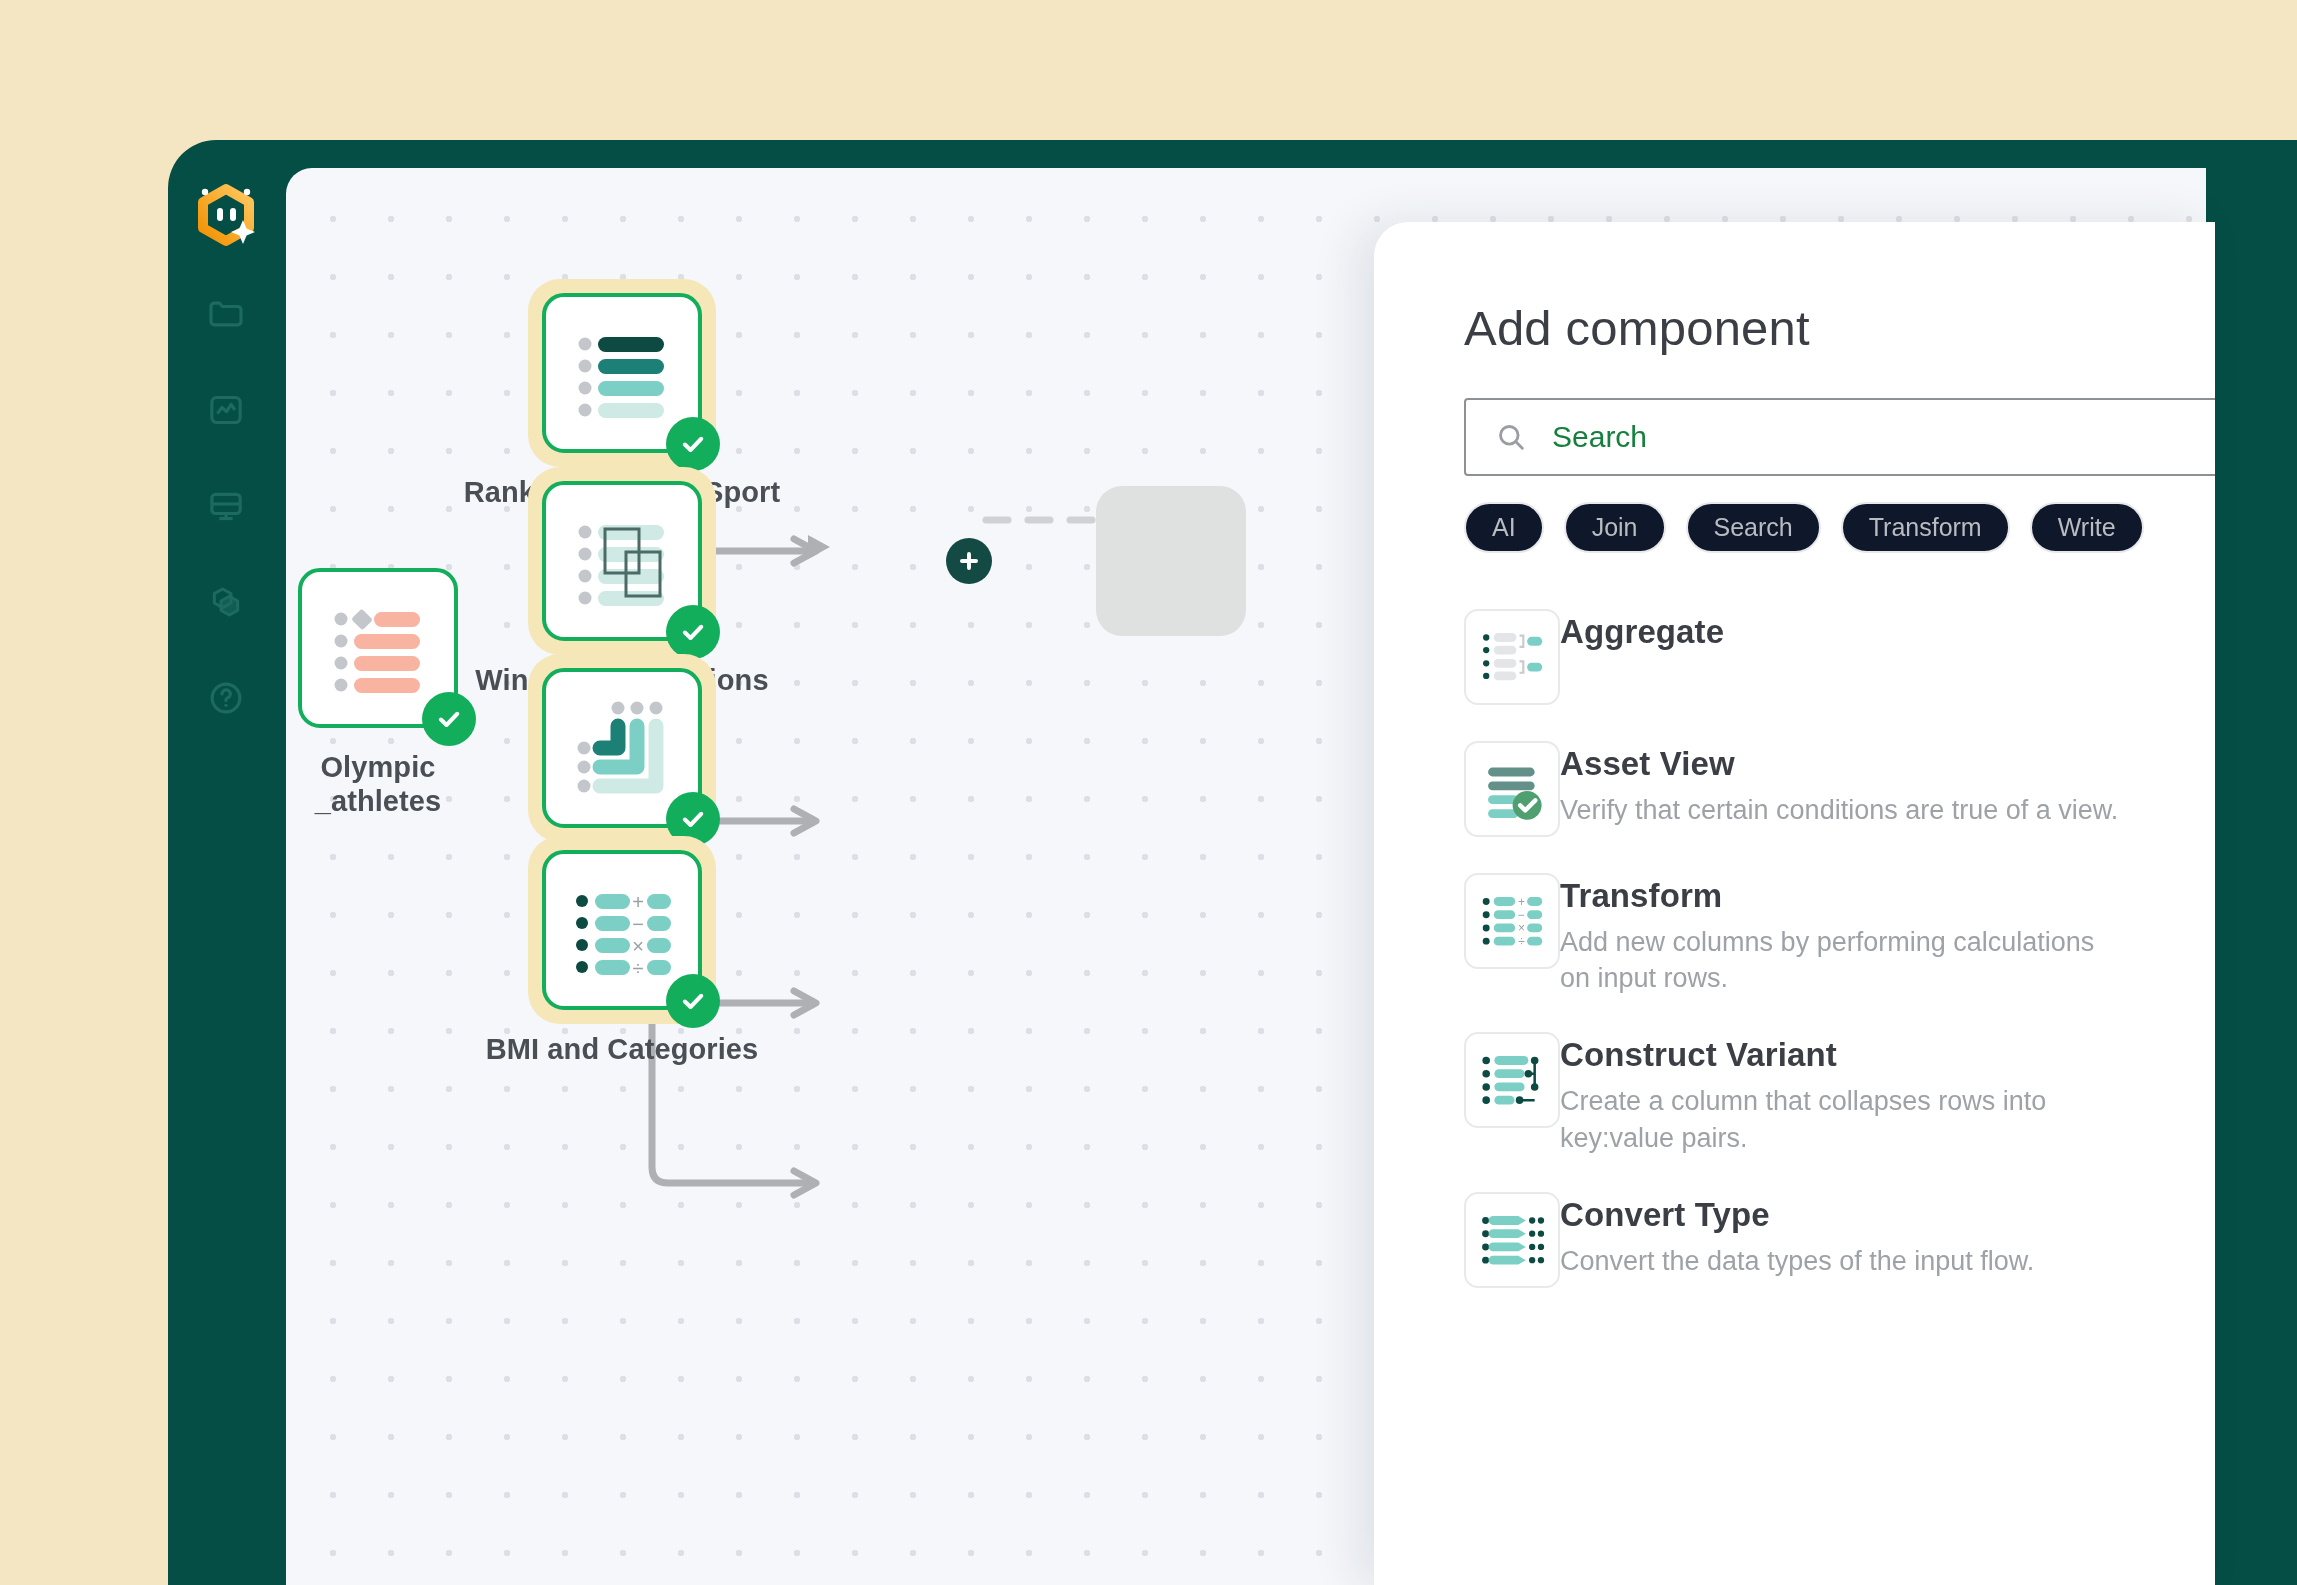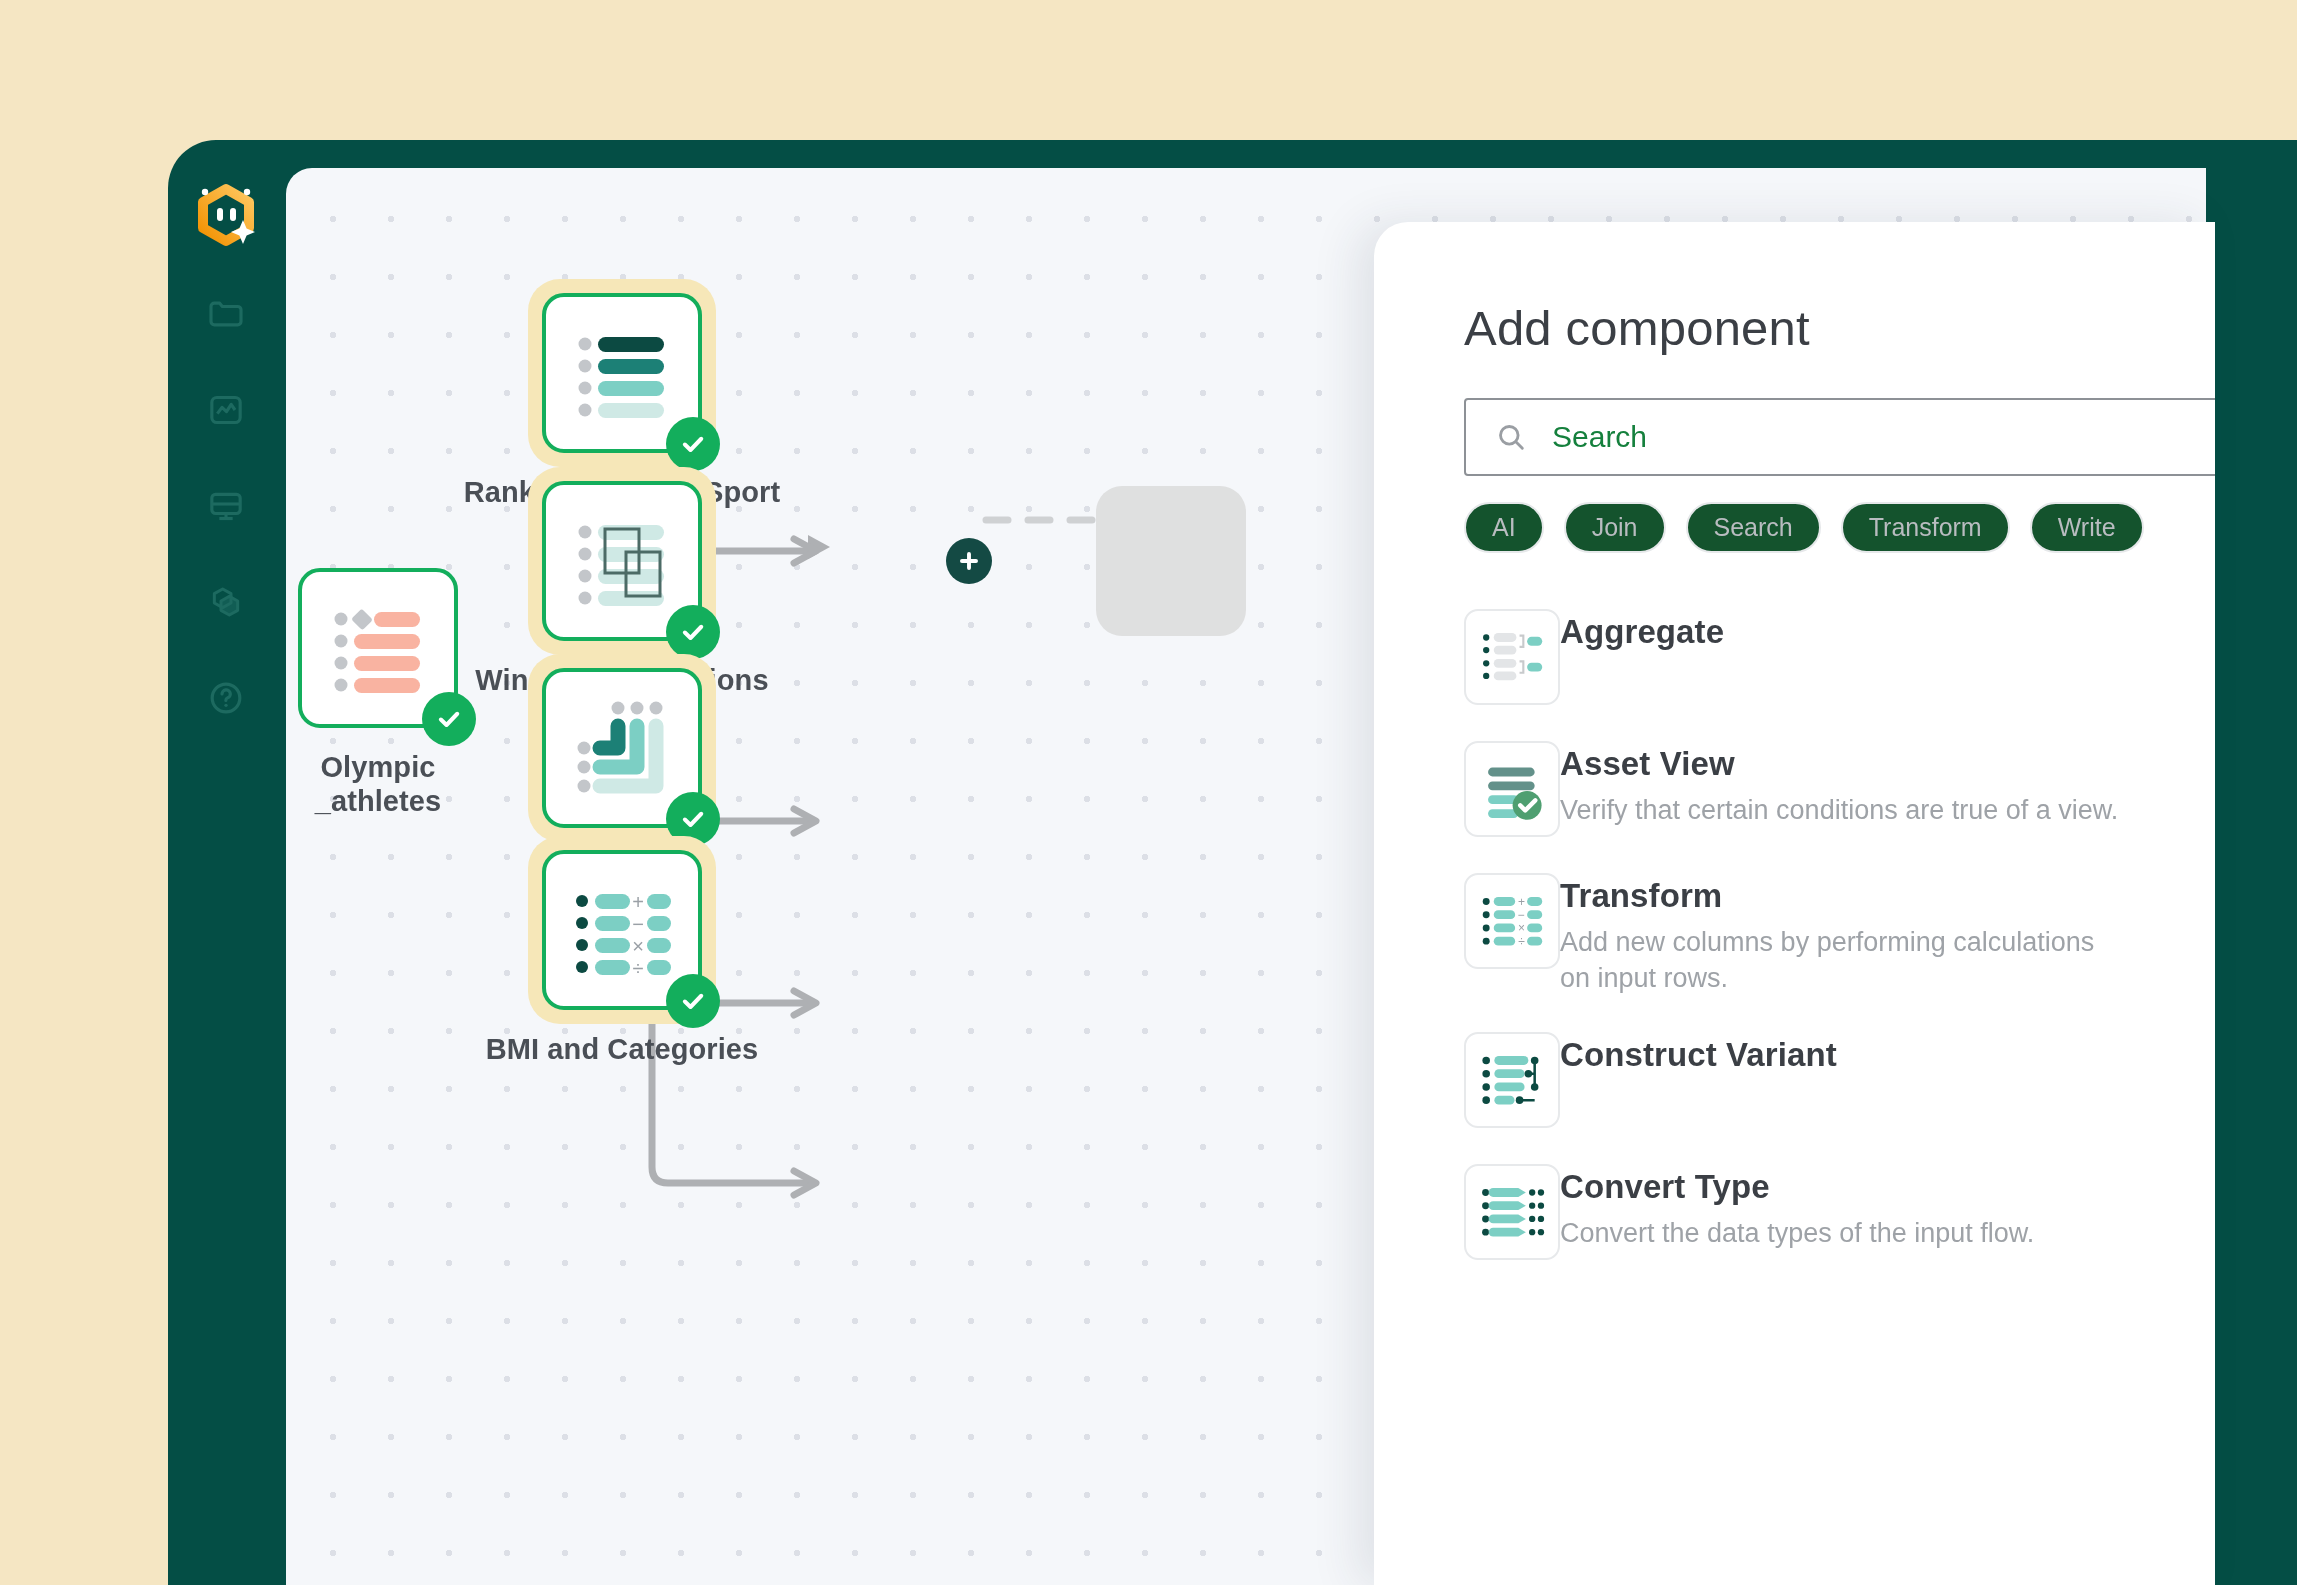--- a/index.html
+++ b/index.html
@@ -98,21 +98,21 @@
   }
   .search-box{
     margin:42px 0 0 90px; width:900px; height:78px;
     border:2px solid #8d9196; border-radius:4px;
     display:flex; align-items:center; gap:24px; padding-left:28px;
   }
   .search-placeholder{ font-size:30px; color:#15803d; }
   .chips{ margin:26px 0 0 90px; display:flex; gap:20px; }
   .chip{
     border:2px solid #e6e8ea; border-radius:999px;
-    padding:9px 26px; font-size:25px; color:#b9bcc0; background:#14532d;
+    padding:9px 26px; font-size:25px; color:#b9bcc0; background:#0f172a;
   }
   .comp-list{ margin-top:38px; }
   .comp-row{
     display:flex; padding:18px 0 18px 90px; align-items:flex-start;
   }
   .comp-icon{
     flex:0 0 auto; width:96px;height:96px;
     border:2px solid #e7e9eb; border-radius:14px;
     background:#fff; display:flex;align-items:center;justify-content:center;
   }
@@ -442,20 +442,21 @@
             <rect x="26" y="79" width="32" height="14" rx="7" fill="#7ccfc4"></rect>
             <path d="M90 23 V65 M80 44 H90 M66 86 H90" fill="none" stroke="#0c4a42" stroke-width="4"></path>
             <circle cx="90" cy="23" r="6" fill="#0c4a42"></circle>
             <circle cx="80" cy="44" r="6" fill="#0c4a42"></circle>
             <circle cx="90" cy="65" r="6" fill="#0c4a42"></circle>
             <circle cx="66" cy="86" r="6" fill="#0c4a42"></circle>
           </svg>
         </div>
         <div class="comp-text">
           <div class="comp-name">Construct Variant</div>
+          <div class="comp-desc">Create a column that collapses rows into key:value pairs.</div>
         </div>
       </div>
 
       <div class="comp-row">
         <div class="comp-icon">
           <svg width="68" height="68" viewBox="0 0 108 108">
             <circle cx="12" cy="23" r="5.5" fill="#0c4a42"></circle>
             <circle cx="12" cy="44" r="5.5" fill="#0c4a42"></circle>
             <circle cx="12" cy="65" r="5.5" fill="#0c4a42"></circle>
             <circle cx="12" cy="86" r="5.5" fill="#0c4a42"></circle>

